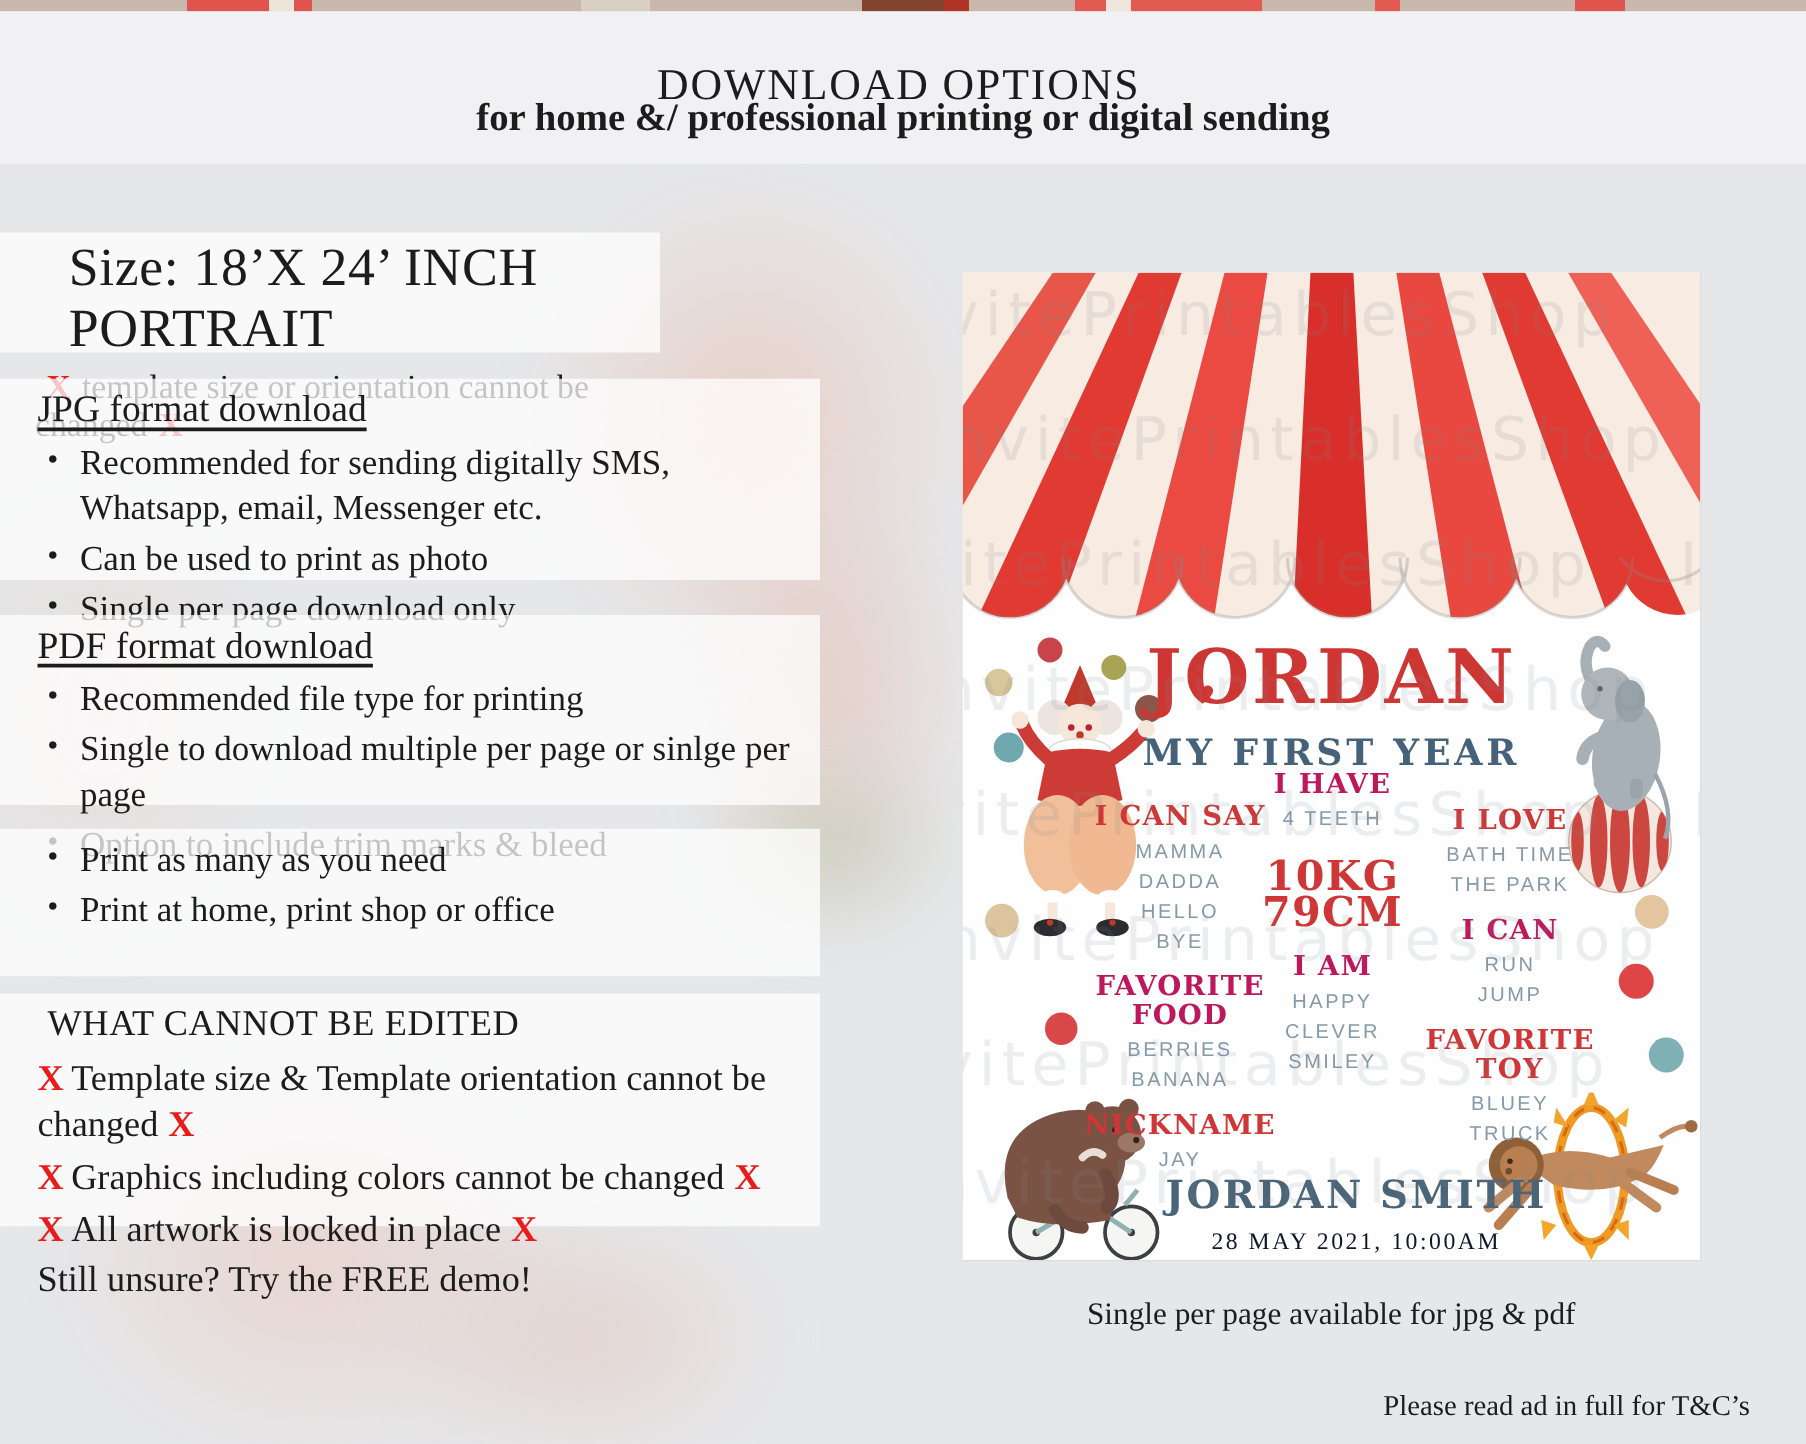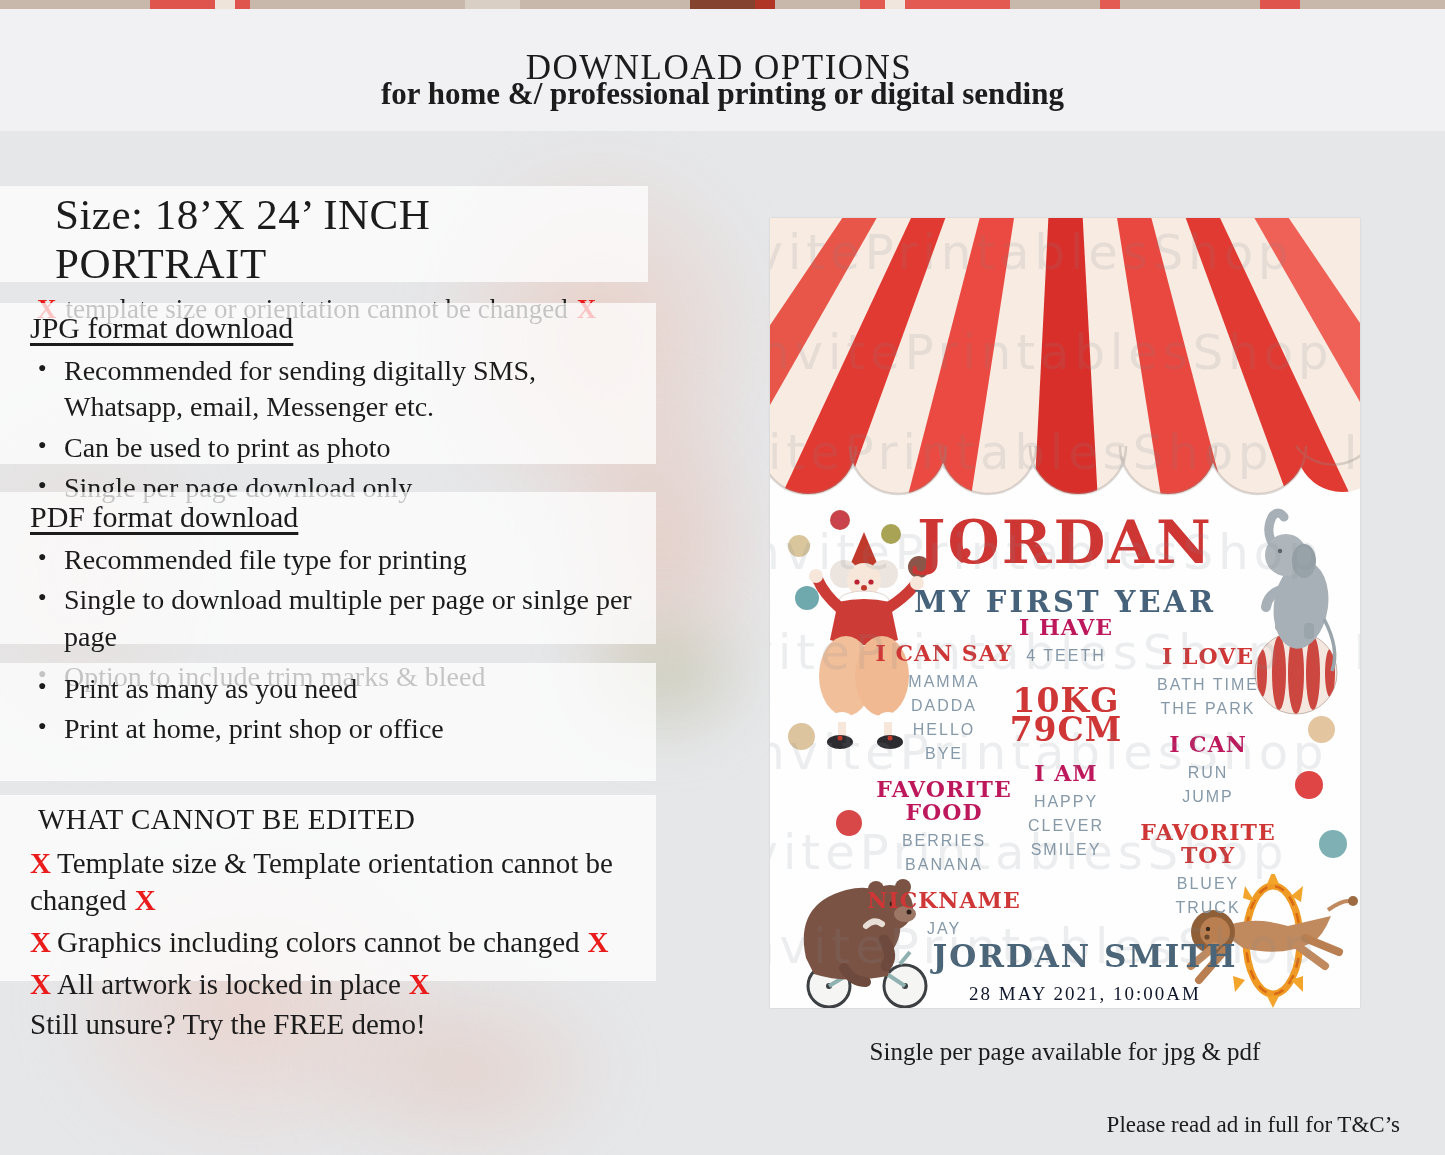--- a/index.html
+++ b/index.html
@@ -79,21 +79,21 @@
   <div class="blob" style="left:300px;top:960px;width:330px;height:220px;background:radial-gradient(closest-side,rgba(226,199,190,.6),rgba(226,199,190,0));"></div>
   <div class="blob" style="left:-60px;top:380px;width:280px;height:380px;background:radial-gradient(closest-side,rgba(230,214,206,.5),rgba(230,214,206,0));"></div>
 </div>
 
 <div class="topstrip"></div>
 
 <div class="headband"></div>
 <div class="h-title">DOWNLOAD OPTIONS</div>
 <div class="h-sub">for home &amp;/ professional printing or digital sending</div>
 
-<div class="band" style="top:186px;height:96px;width:648px;">
+<div class="band" style="top:186px;height:96px;width:528px;">
   <div class="size-title">Size: 18’X 24’ INCH PORTRAIT</div>
   <div class="size-note"><span class="xmark">X</span><span>template size or orientation cannot be changed</span><span class="xmark">X</span></div>
 </div>
 
 <div class="band sec" style="top:303px;height:161px;width:656px;">
   <div class="sec-title u">JPG format download</div>
   <ul class="blist">
     <li>Recommended for sending digitally SMS, Whatsapp, email, Messenger etc.</li>
     <li>Can be used to print as photo</li>
     <li>Single per page download only</li>

